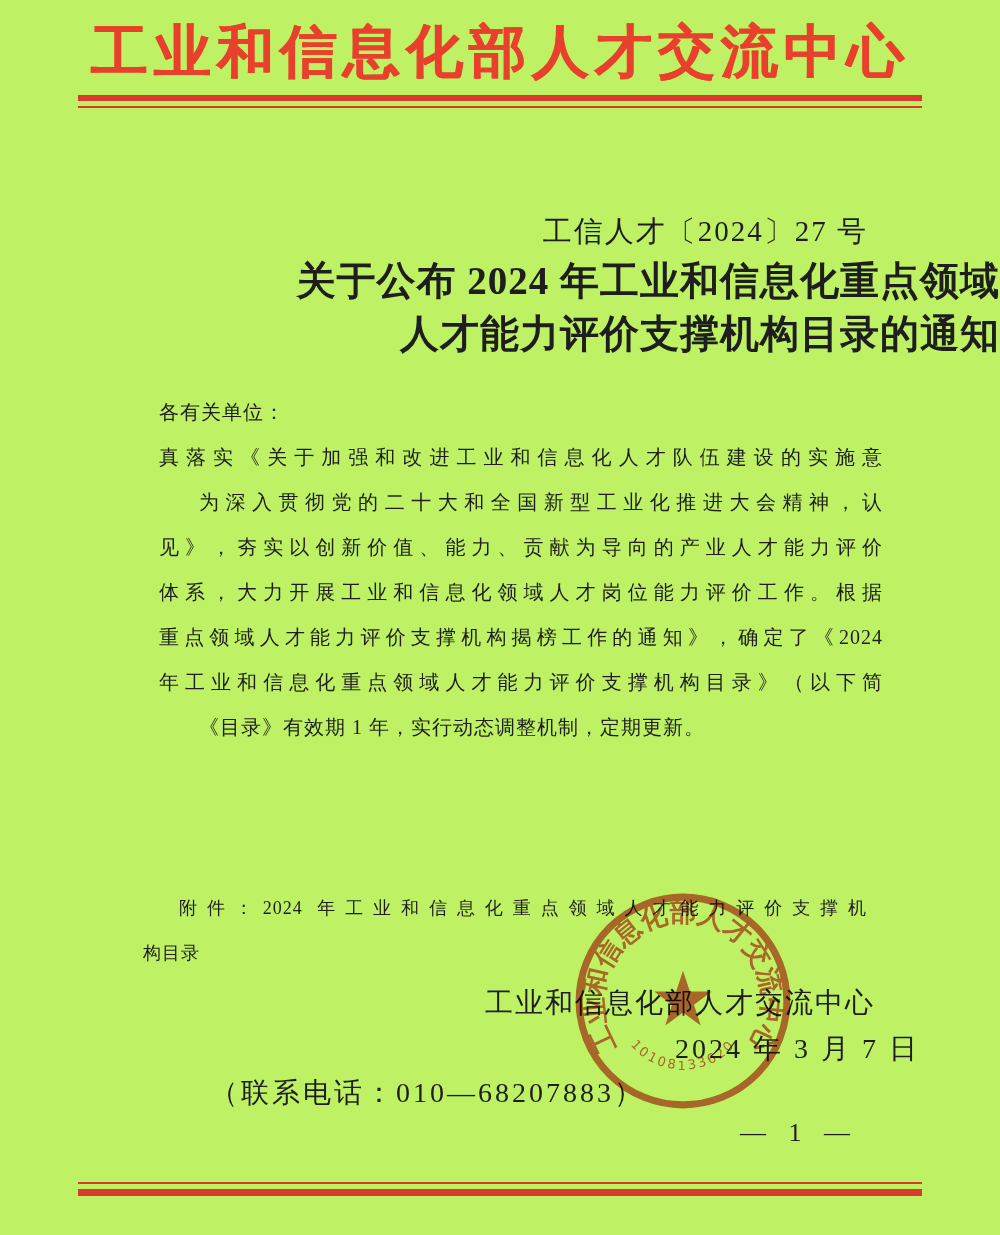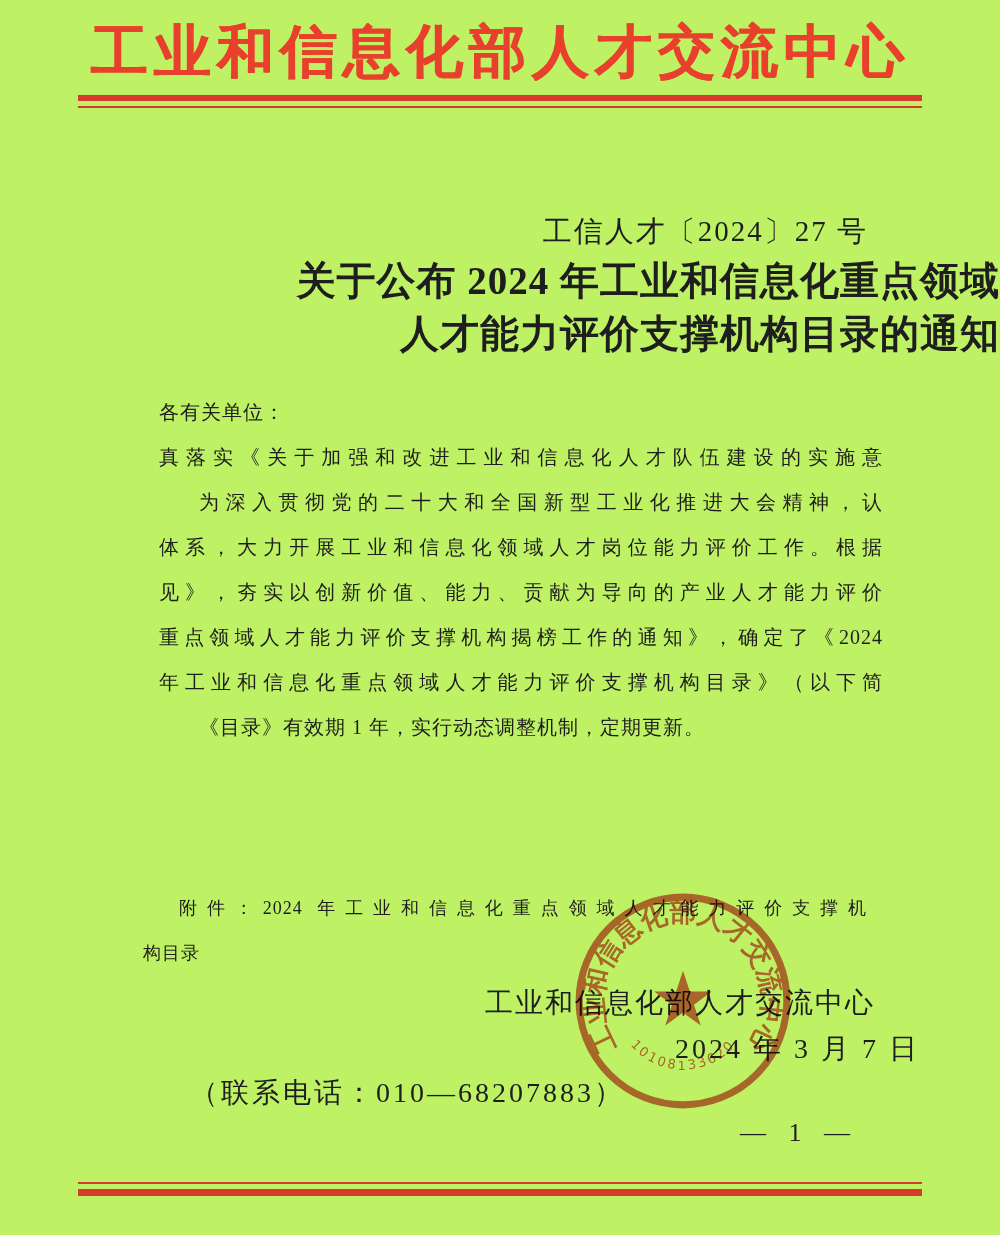--- a/index.html
+++ b/index.html
@@ -85,21 +85,21 @@
   .sig-date {
     position: absolute;
     top: 1030px; left: 440px; width: 480px;
     text-align: right;
     font-size: 28px;
     letter-spacing: 3px;
     white-space: nowrap;
   }
   .contact {
     position: absolute;
-    top: 1074px; left: 190px;
+    top: 1074px; left: 210px;
     font-size: 28px;
     letter-spacing: 3px;
     white-space: nowrap;
   }
   .page-num {
     position: absolute;
     top: 1118px; left: 720px; width: 150px;
     text-align: center;
     font-size: 26px;
     word-spacing: 16px;
@@ -127,22 +127,22 @@
 
   <div class="doc-title">
     <div>关于公布 2024 年工业和信息化重点领域</div>
     <div>人才能力评价支撑机构目录的通知</div>
   </div>
 
   <div class="body-block">
     <div class="b-line">各有关单位：</div>
     <div class="b-line just">真落实《关于加强和改进工业和信息化人才队伍建设的实施意</div>
     <div class="b-line just ind">为深入贯彻党的二十大和全国新型工业化推进大会精神，认</div>
+    <div class="b-line just">见》，夯实以创新价值、能力、贡献为导向的产业人才能力评价</div>
     <div class="b-line just">体系，大力开展工业和信息化领域人才岗位能力评价工作。根据</div>
-    <div class="b-line just">见》，夯实以创新价值、能力、贡献为导向的产业人才能力评价</div>
     <div class="b-line just">重点领域人才能力评价支撑机构揭榜工作的通知》，确定了《2024</div>
     <div class="b-line just">年工业和信息化重点领域人才能力评价支撑机构目录》（以下简</div>
     <div class="b-line ind">《目录》有效期 1 年，实行动态调整机制，定期更新。</div>
   </div>
 
   <div class="attach-block">
     <div class="a-line just ind">附件：2024 年工业和信息化重点领域人才能力评价支撑机</div>
     <div class="a-line">构目录</div>
   </div>
 

